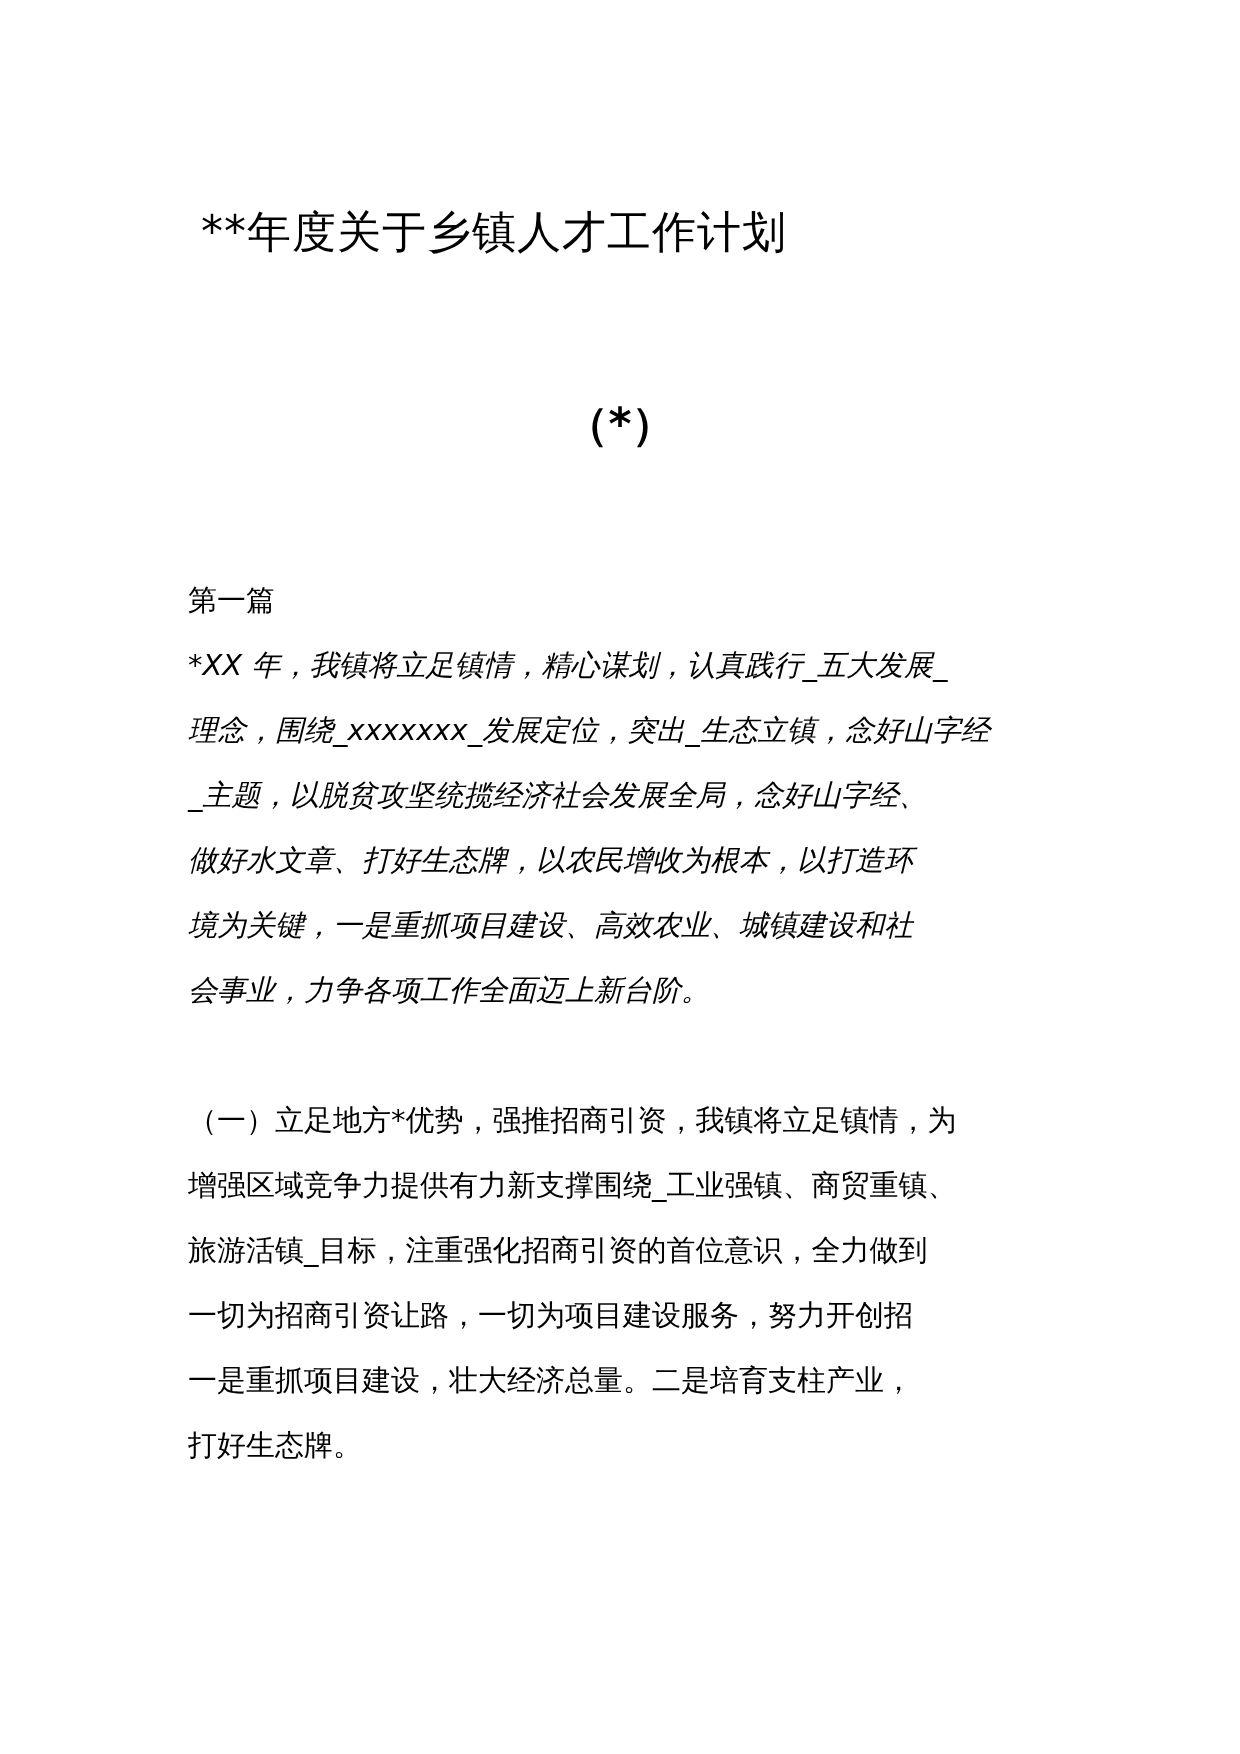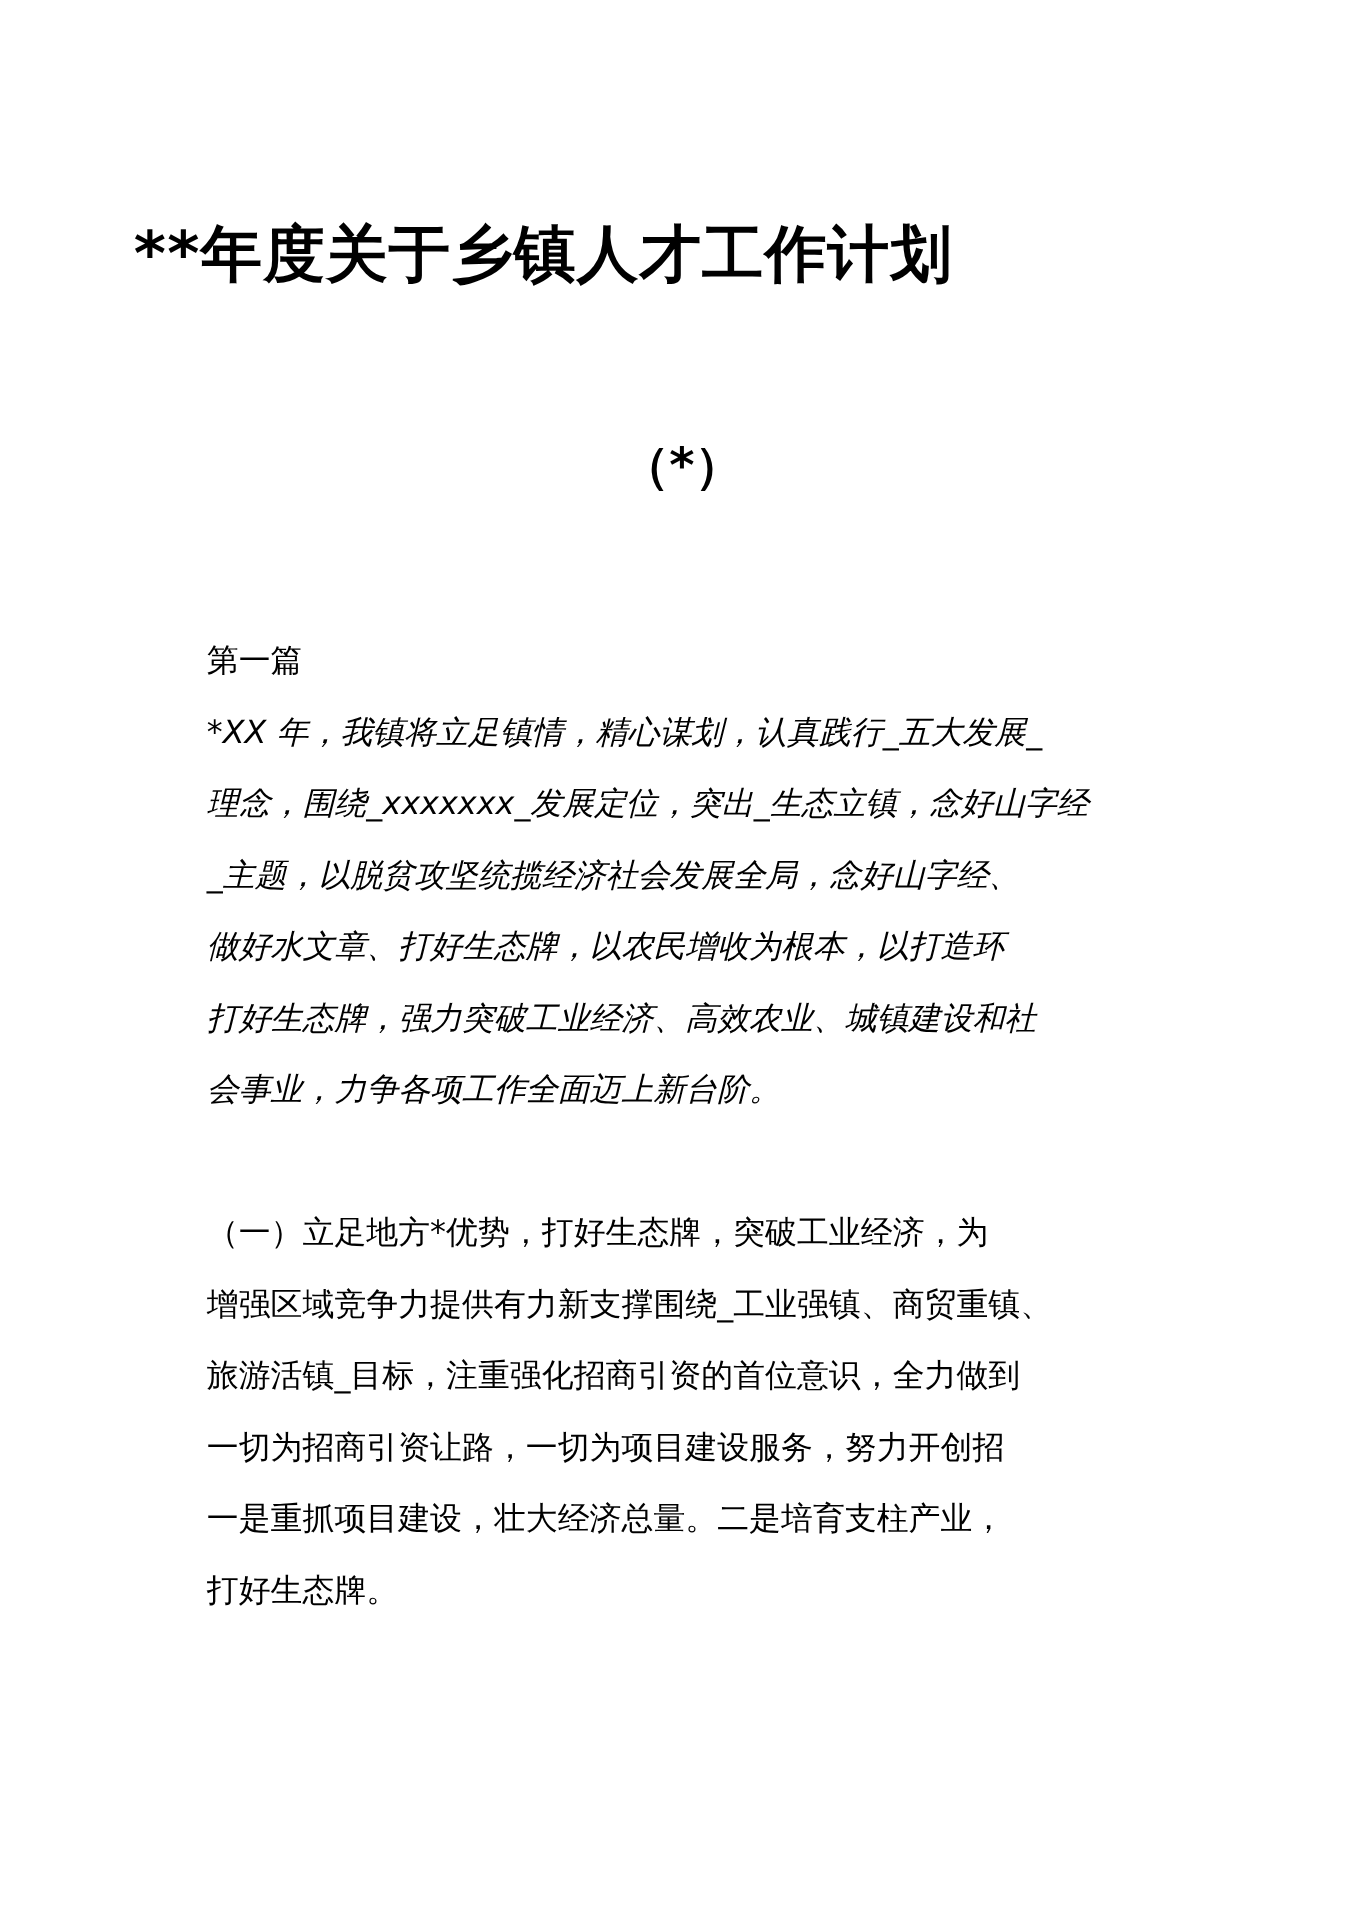--- a/index.html
+++ b/index.html
@@ -21,22 +21,22 @@
     width: 1240px;
     height: 1754px;
     background: #ffffff;
   }
   .title {
     position: absolute;
     left: 0;
     width: 988px;
     top: 200px;
     text-align: center;
-    font-size: 56px;
-    font-weight: bold;
+    font-size: 44px;
+    font-weight: normal;
     line-height: 64px;
     letter-spacing: 1px;
     margin: 0;
   }
   .subtitle {
     position: absolute;
     left: 0;
     width: 1240px;
     top: 392px;
     text-align: center;
@@ -71,26 +71,26 @@
 
   <div class="body-block heading-block">
     <div class="line">第一篇</div>
   </div>
 
   <div class="body-block para1">
     <div class="line">*XX 年，我镇将立足镇情，精心谋划，认真践行_五大发展_</div>
     <div class="line">理念，围绕_xxxxxxx_发展定位，突出_生态立镇，念好山字经</div>
     <div class="line">_主题，以脱贫攻坚统揽经济社会发展全局，念好山字经、</div>
     <div class="line">做好水文章、打好生态牌，以农民增收为根本，以打造环</div>
-    <div class="line">打好生态牌，强力突破工业经济、高效农业、城镇建设和社</div>
+    <div class="line">境为关键，一是重抓项目建设、高效农业、城镇建设和社</div>
     <div class="line">会事业，力争各项工作全面迈上新台阶。</div>
   </div>
 
   <div class="body-block para2">
-    <div class="line">（一）立足地方*优势，打好生态牌，突破工业经济，为</div>
+    <div class="line">（一）立足地方*优势，强推招商引资，我镇将立足镇情，为</div>
     <div class="line">增强区域竞争力提供有力新支撑围绕_工业强镇、商贸重镇、</div>
     <div class="line">旅游活镇_目标，注重强化招商引资的首位意识，全力做到</div>
     <div class="line">一切为招商引资让路，一切为项目建设服务，努力开创招</div>
     <div class="line">一是重抓项目建设，壮大经济总量。二是培育支柱产业，</div>
     <div class="line">打好生态牌。</div>
   </div>
 
 </div>
 
 </body></html>

